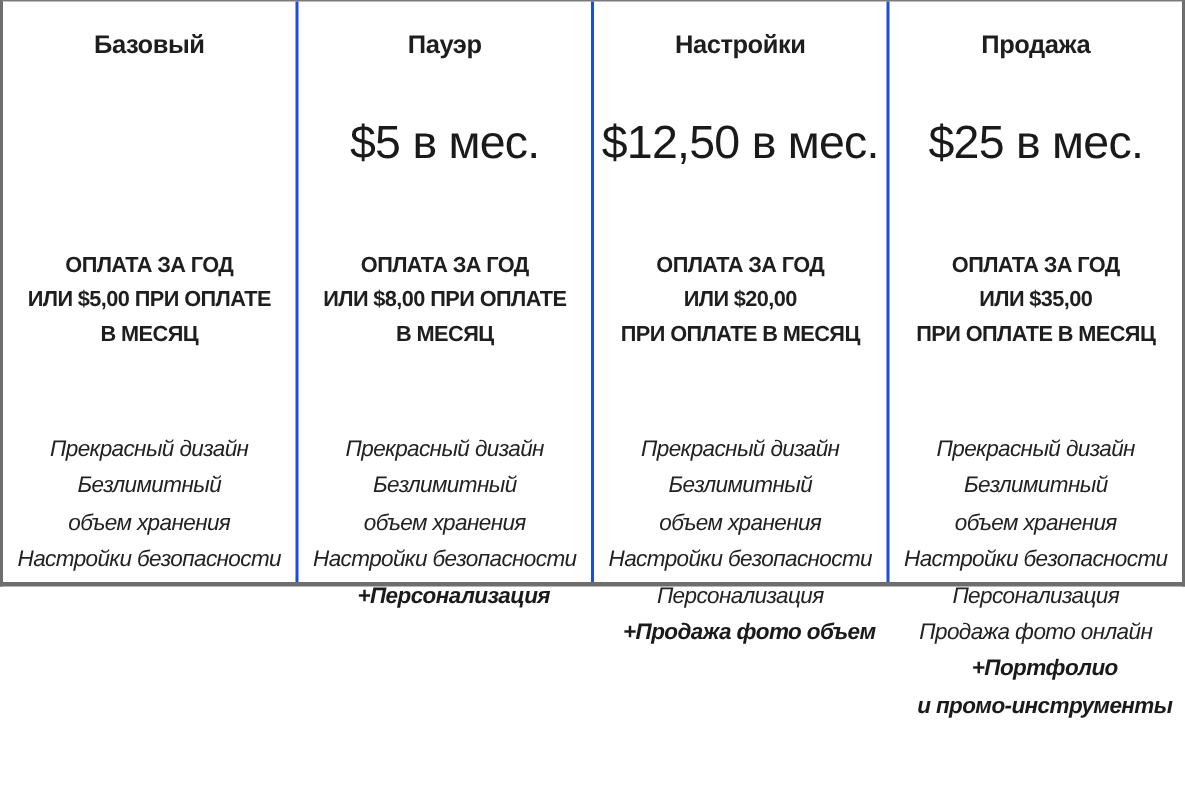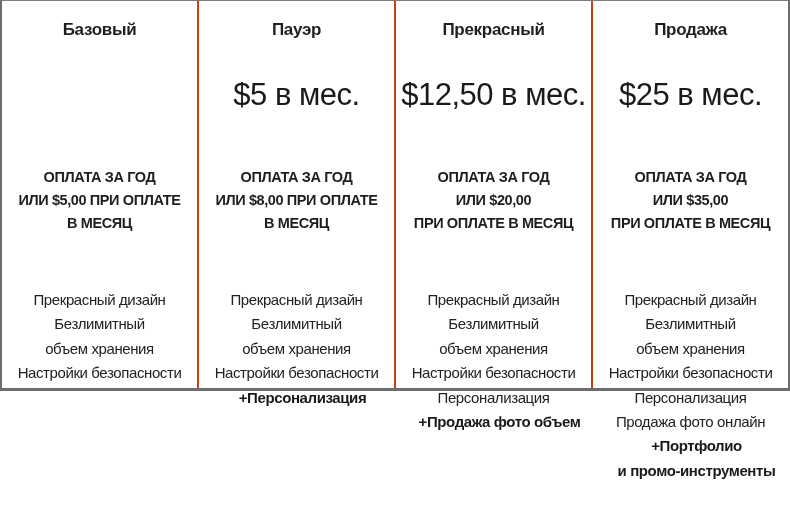--- a/index.html
+++ b/index.html
@@ -12,39 +12,39 @@
     border-right: 2px solid #6e6e6e;
     border-bottom: 3px solid #6e6e6e;
     display: flex;
     font-family: "Liberation Sans", "DejaVu Sans", sans-serif;
     color: #1e1e1e;
   }
   .col {
     flex: 1 1 0; position: relative; text-align: center;
     box-sizing: border-box;
   }
-  .col + .col { border-left: 2px solid #c2410c; }
+  .col + .col { border-left: 2px solid #1d4ed8; }
   .plan-name {
     position: absolute; left: 0; right: 0; top: 19px;
     font-weight: bold; font-size: 17px; letter-spacing: -0.3px;
   }
   .price {
     position: absolute; left: 0; right: 0; top: 76px;
     font-size: 31px; letter-spacing: -0.5px; color: #1a1a1a;
   }
   .billing {
     position: absolute; left: 0; right: 0; top: 165px;
     font-weight: bold; font-size: 14.5px; line-height: 23px;
     letter-spacing: -0.4px;
   }
   .features {
     position: absolute; left: 0; right: 0; top: 287px;
     font-size: 15px; line-height: 24.4px; letter-spacing: -0.4px; color: #222;
   }
-  .features .feat { display: block; white-space: nowrap; }
+  .features .feat { display: block; white-space: nowrap; font-style: italic; }
   .features .feat.added { font-weight: bold; color: #1a1a1a; margin-left: 12px; }
   .billing .line { display: block; white-space: nowrap; }
 </style>
 </head>
 <body>
 
 <div class="table">
 
   <div class="col">
     <div class="plan-name">Базовый</div>
@@ -72,21 +72,21 @@
     <div class="features">
       <span class="feat">Прекрасный дизайн</span>
       <span class="feat">Безлимитный</span>
       <span class="feat">объем хранения</span>
       <span class="feat">Настройки безопасности</span>
       <span class="feat added">+Персонализация</span>
     </div>
   </div>
 
   <div class="col">
-    <div class="plan-name">Прекрасный</div>
+    <div class="plan-name">Настройки</div>
     <div class="price">$12,50 в мес.</div>
     <div class="billing">
       <span class="line">ОПЛАТА ЗА ГОД</span>
       <span class="line">ИЛИ $20,00</span>
       <span class="line">ПРИ ОПЛАТЕ В МЕСЯЦ</span>
     </div>
     <div class="features">
       <span class="feat">Прекрасный дизайн</span>
       <span class="feat">Безлимитный</span>
       <span class="feat">объем хранения</span>

